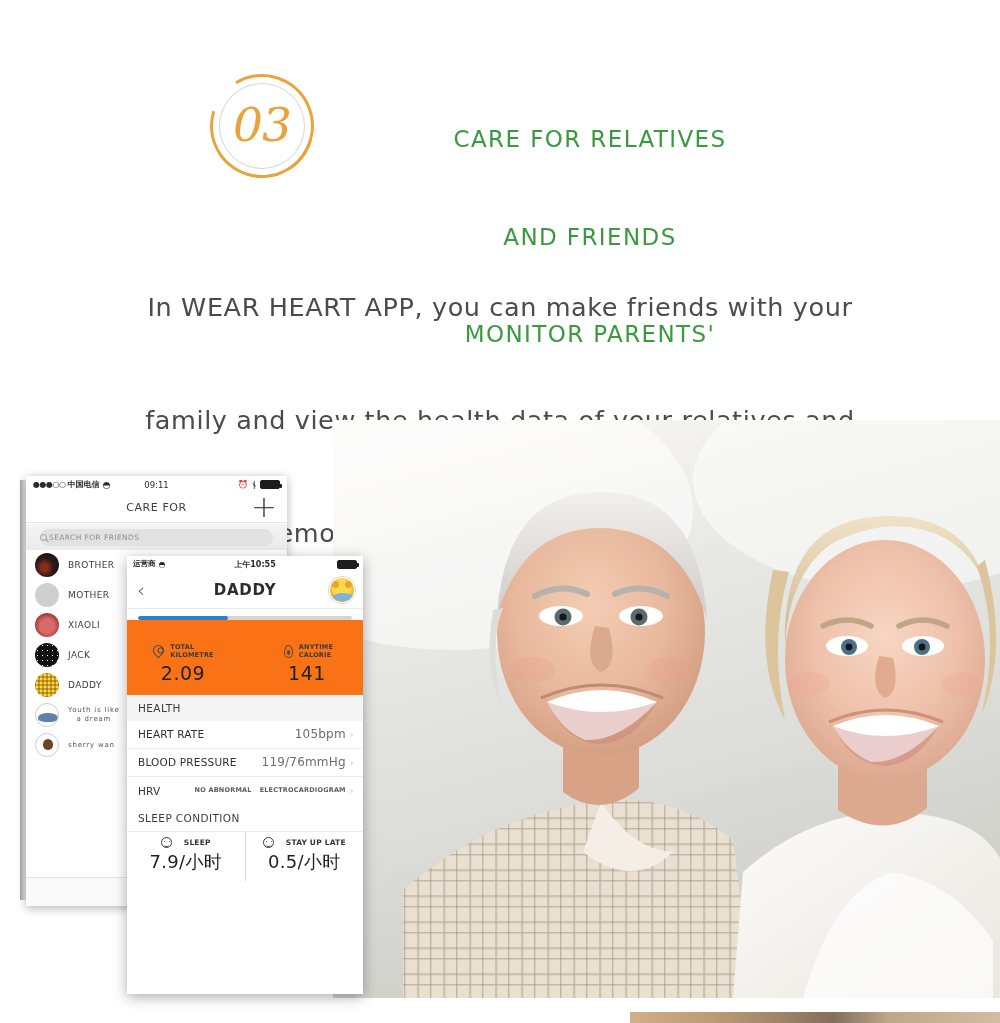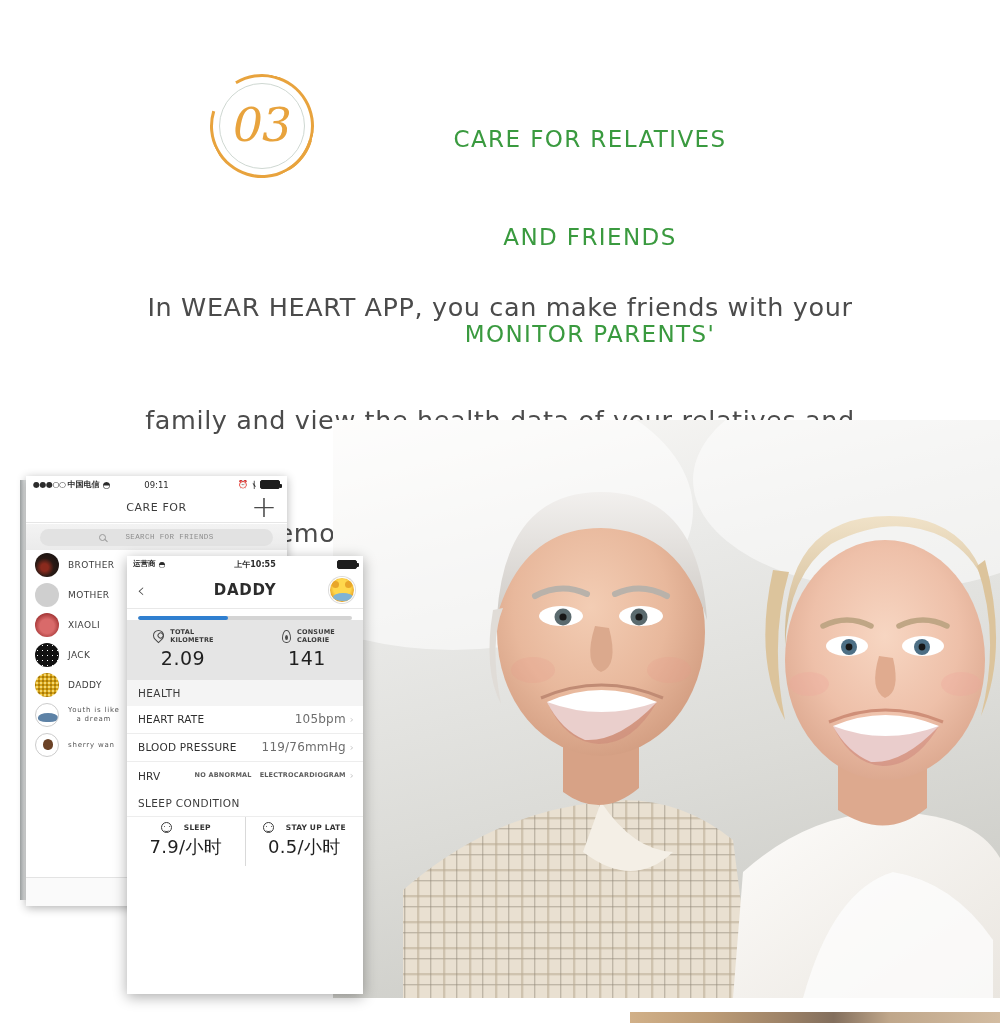--- a/index.html
+++ b/index.html
@@ -126,21 +126,21 @@
     font-size:31px; line-height:31px; font-weight:200; color:#4a4a4a;
   }
   .p1-searchzone {
     position:absolute; left:0; top:48px; width:261px; height:26px;
     background:linear-gradient(180deg,#f3f3f3,#ebebeb);
     display:flex; align-items:center; justify-content:center;
   }
   .p1-search {
     width:233px; height:17px; border-radius:9px;
     background:#e2e2e2;
-    display:flex; align-items:center; justify-content:center; gap:19px;font-family:Liberation Mono, monospace;
+    display:flex; align-items:center; gap:2px;
   }
   .p1-search .mag { width:7px; height:7px; border:1.2px solid #9a9a9a; border-radius:50%; position:relative; }
   .p1-search .mag::after { content:""; position:absolute; right:-3px; bottom:-2px; width:4px; height:1.2px; background:#9a9a9a; transform:rotate(45deg); }
   .p1-search span { font-size:7.5px; color:#8d8d8d; letter-spacing:.4px; }
 
   .p1-list { position:absolute; left:0; top:74px; width:261px; }
   .p1-row { height:30px; display:flex; align-items:center; padding-left:9px; }
   .p1-av {
     width:24px; height:24px; border-radius:50%; flex:0 0 24px; overflow:hidden;
     background:#ddd; position:relative;
@@ -209,21 +209,21 @@
   }
   .steps-row {
     height:34px; display:flex; align-items:center; justify-content:space-between;
     padding:0 11px; background:#fff;
   }
   .steps-lbl { font-size:11px; color:#2f2f2f; letter-spacing:.3px; }
   .steps-val { font-size:20px; color:#1f1f1f; font-weight:400; letter-spacing:.3px; }
   .steps-bar { margin:0 11px; height:3.5px; background:#d4d4d4; border-radius:2px; overflow:hidden; }
   .steps-bar > i { display:block; height:100%; background:#2f7fd0; border-radius:2px; }
 
-  .metrics { display:flex; background:#e5e5e5; padding:9px 0 11px;gap:12px; }
+  .metrics { display:flex; background:#f97316; padding:24px 0 11px;gap:12px; }
   .metric { flex:1; display:flex; flex-direction:column; align-items:center; gap:2px; }
   .metric .top { display:flex; align-items:center; gap:4px; }
   .metric .ic { width:14px; height:16px; position:relative; }
   .metric .txt { font-size:6.5px; font-weight:700; color:#3b3b3b; line-height:7.6px; letter-spacing:.2px; }
   .metric .big { font-size:19px; color:#1f1f1f; letter-spacing:.5px; }
   .pin { width:11px; height:11px; border:1.3px solid #4a4a4a; border-radius:50% 50% 50% 0; transform:rotate(-45deg); position:absolute; left:1px; top:1px; }
   .pin::after { content:""; position:absolute; left:3px; top:3px; width:3.5px; height:3.5px; border:1.2px solid #4a4a4a; border-radius:50%; }
   .flame { position:absolute; left:3px; top:1px; width:9px; height:13px; border:1.3px solid #4a4a4a; border-radius:50% 50% 50% 50% / 70% 70% 40% 40%; }
   .flame::after { content:""; position:absolute; left:2.2px; top:4px; width:3px; height:5px; border-radius:50%; background:#4a4a4a; }
 
@@ -482,21 +482,21 @@
         </span>
       </span>
       <span class="big">2.09</span>
     </div>
     <div class="metric">
       <span class="top">
         <span class="ic">
             <i class="flame"></i>
           </span>
         <span class="txt">
-          <span>CONSUME</span><br>
+          <span>ANYTIME</span><br>
           <span>CALORIE</span>
         </span>
       </span>
       <span class="big">141</span>
     </div>
   </div>
 
   <div class="sect-hdr">HEALTH</div>
 
   <div class="hlist">

